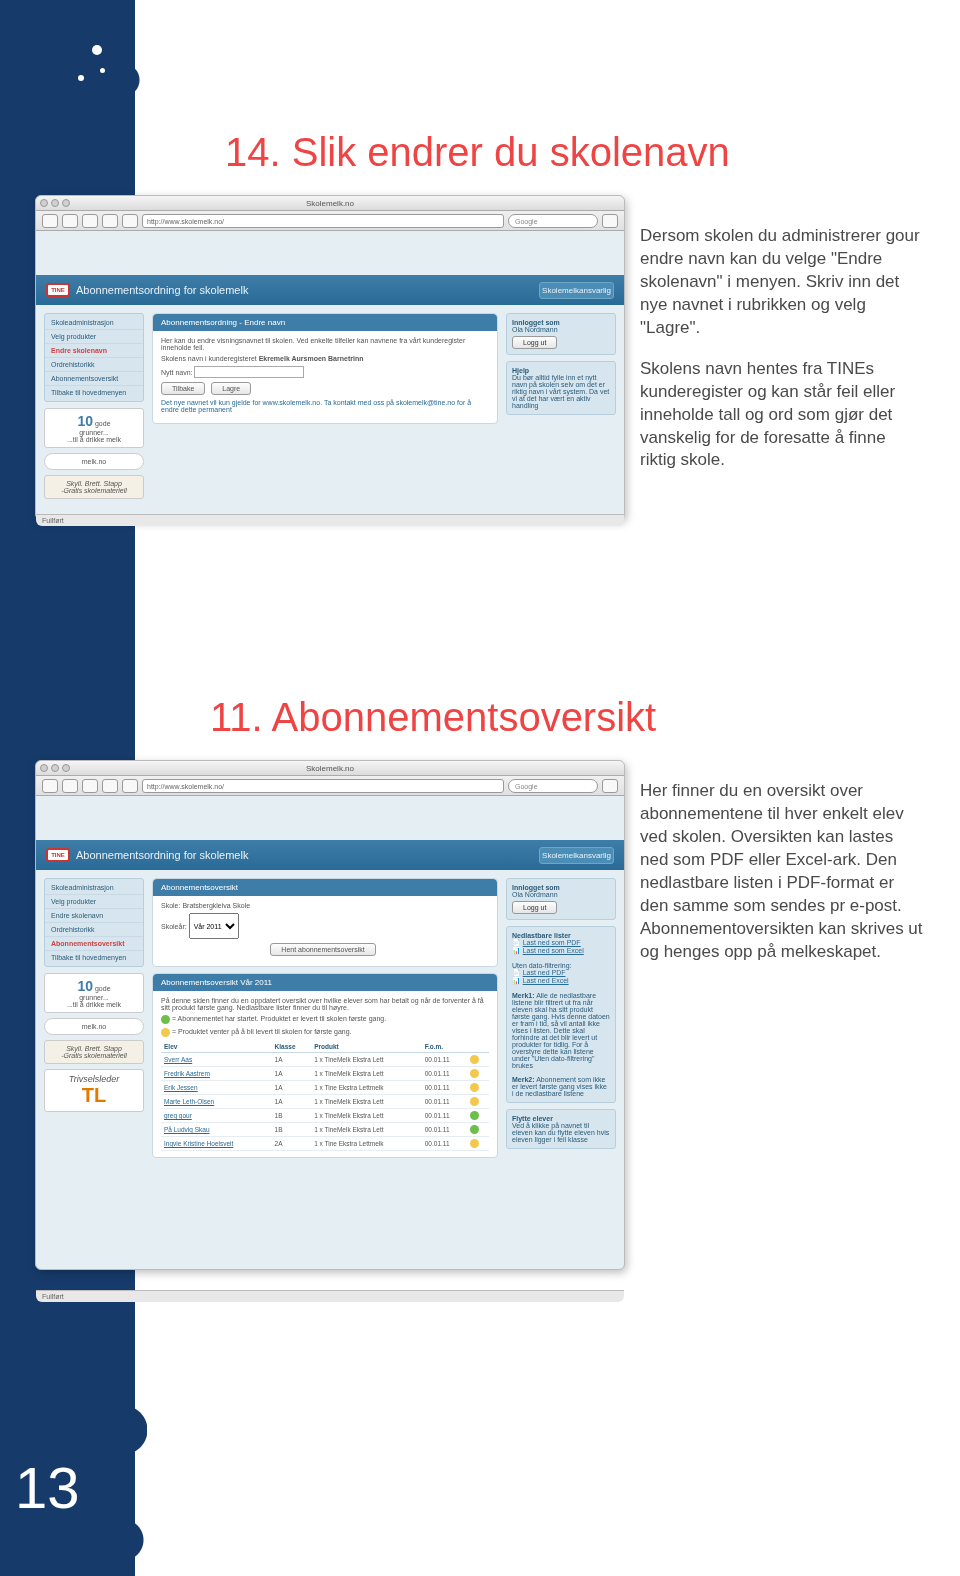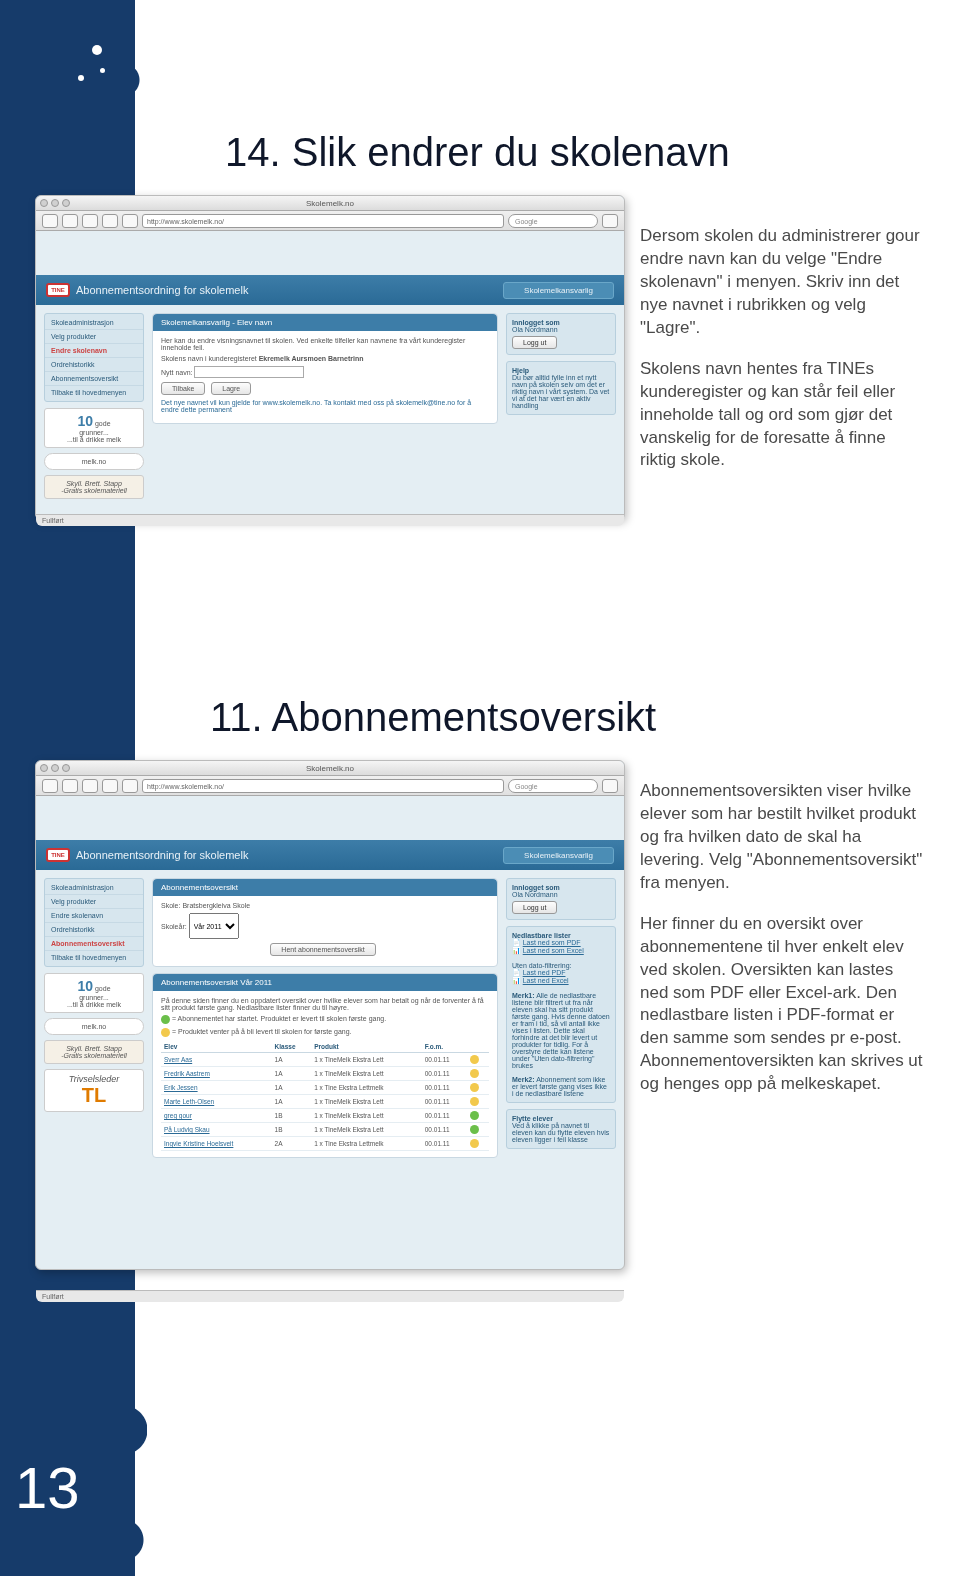--- a/index.html
+++ b/index.html
@@ -39,21 +39,21 @@
   .page-num {
     position: absolute;
     left: 15px;
     bottom: 55px;
     color: #fff;
     font-size: 58px;
     font-weight: 400;
   }
   
   h1.sec {
-    color: #0f172a;
+    color: #ef4444;
     font-size: 40px;
     font-weight: 400;
     position: absolute;
   }
   
   .body-col {
     position: absolute;
     width: 285px;
     font-size: 17px;
     line-height: 1.35;
@@ -124,21 +124,21 @@
   .shot .hdr .logo {
     display: flex; align-items: center; gap: 6px;
   }
   .shot .hdr .logo .tine {
     width: 24px; height: 14px; background: #fff; border: 2px solid #c33;
     border-radius: 3px; font-size: 6px; color: #c33; text-align: center;
     line-height: 10px; font-weight: bold;
   }
   .shot .hdr .pill {
     background: #4b8db5; border: 1px solid #6aa7c9; border-radius: 3px;
-    padding: 3px 20px; font-size: 8px;
+    padding: 3px 2px; font-size: 8px;
   }
   .shot .contentrow { display: flex; padding: 8px 8px 10px 8px; gap: 8px; min-height: 190px; }
   .shot .sidebar { width: 100px; }
   .shot .sidebar .nav {
     background: #d7e6ee; border: 1px solid #b7cfdd; border-radius: 3px;
     padding: 2px 0; margin-bottom: 6px;
   }
   .shot .sidebar .nav div {
     padding: 3px 6px; font-size: 7px; color: #2a5a7a;
     border-bottom: 1px solid #c6d9e4;
@@ -258,21 +258,21 @@
         <span>...til å drikke melk</span>
       </div>
       <div class="promo" style="border-radius:10px;">melk.no</div>
       <div class="promo" style="background:#f5f0e6; font-style:italic;">
         <span>Skyll. Brett. Stapp</span><br>
         <span>-Gratis skolemateriell</span>
       </div>
     </div>
     <div class="main">
       <div class="panel">
-        <div class="ph">Skolemelkansvarlig - Elev navn</div>
+        <div class="ph">Abonnementsordning - Endre navn</div>
         <div class="pb">
           <div class="row">Her kan du endre visningsnavnet til skolen. Ved enkelte tilfeller kan navnene fra vårt kunderegister inneholde feil.</div>
           <div class="row">
             <span>Skolens navn i kunderegisteret</span>
             <b>Ekremelk Aursmoen Barnetrinn</b>
           </div>
           <div class="row">
             <span>Nytt navn:</span>
             <input type="text" style="">
           </div>
@@ -295,21 +295,20 @@
         <span>Du bør alltid fylle inn et nytt navn på skolen selv om det er riktig navn i vårt system. Da vet vi at det har vært en aktiv handling</span>
       </div>
     </div>
   </div>
   <div class="statusbar">Fullført</div>
 </div>
 
 <h1 class="sec" style="left:210px; top:695px;">11. Abonnementsoversikt</h1>
 
 <div class="body-col" style="left:640px; top:780px;">
-  <p>Abonnementsoversikten viser hvilke elever som har bestilt hvilket produkt og fra hvilken dato de skal ha levering. Velg "Abonne­mentsoversikt" fra menyen.</p>
   <p>Her finner du en oversikt over abonnementene til hver enkelt elev ved skolen. Oversikten kan lastes ned som PDF eller Excel-ark. Den nedlastbare listen i PDF-format er den samme som sendes pr e-post. Abonnementoversikten kan skrives ut og henges opp på melkeskapet.</p>
 </div>
 
 <div class="shot" style="left:35px; top:760px; height:510px;">
   <div class="titlebar">
     <div class="traffic">
         <span></span>
         <span></span>
         <span></span>
       </div>

